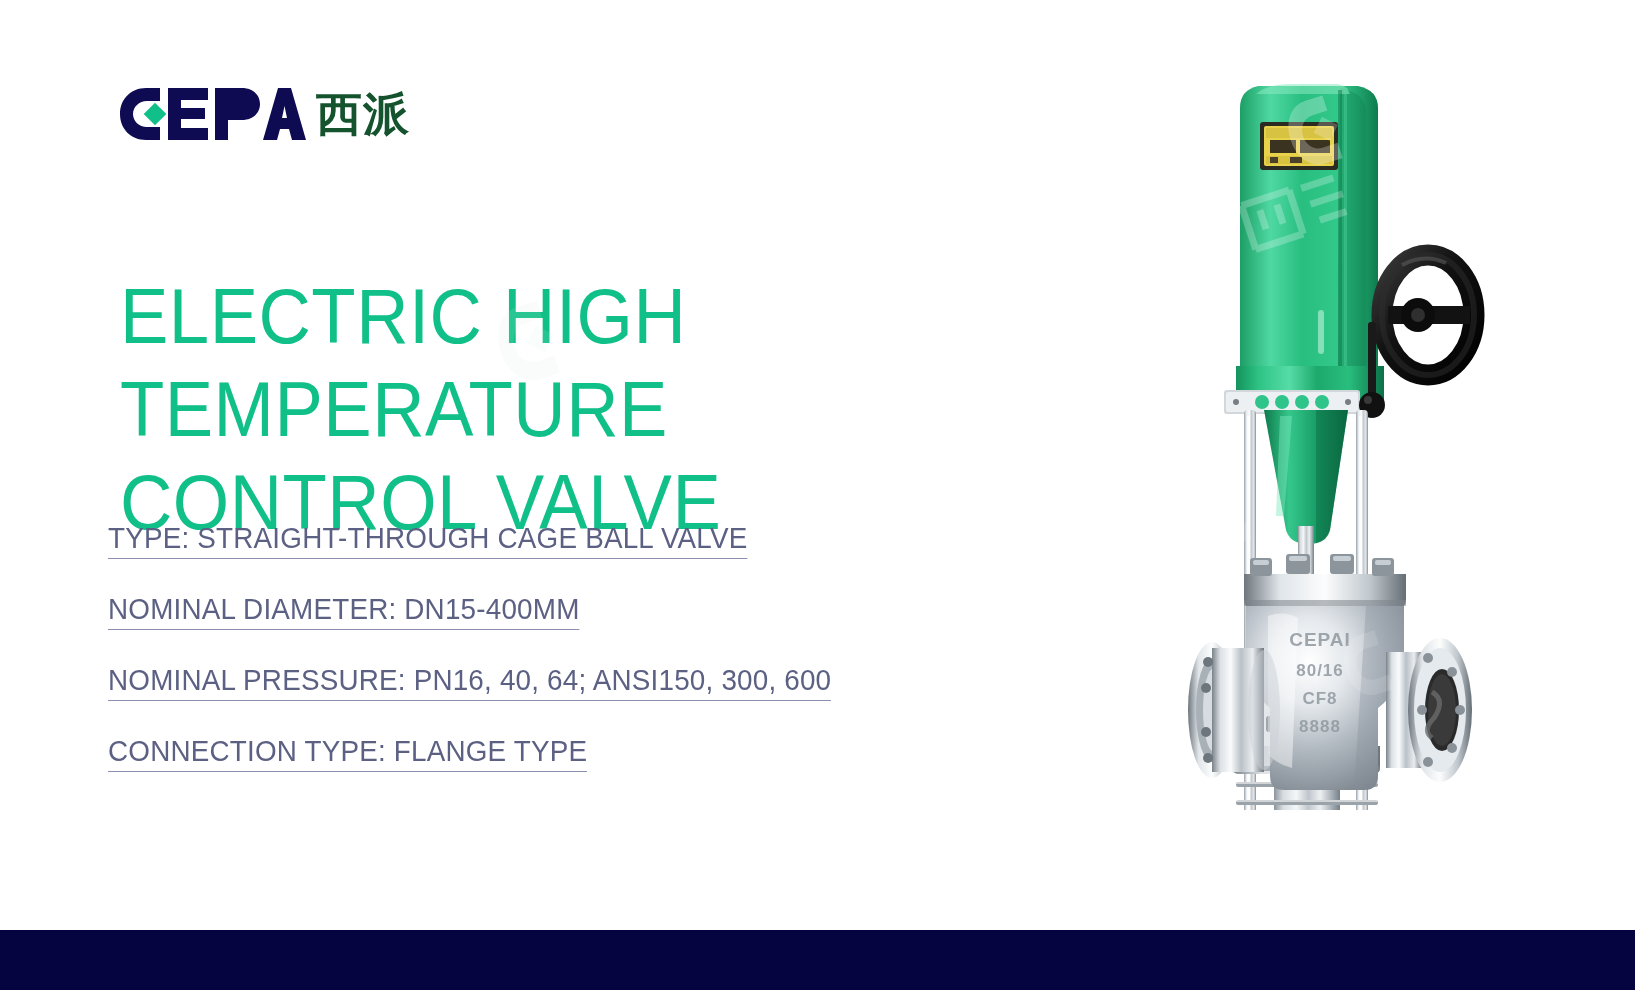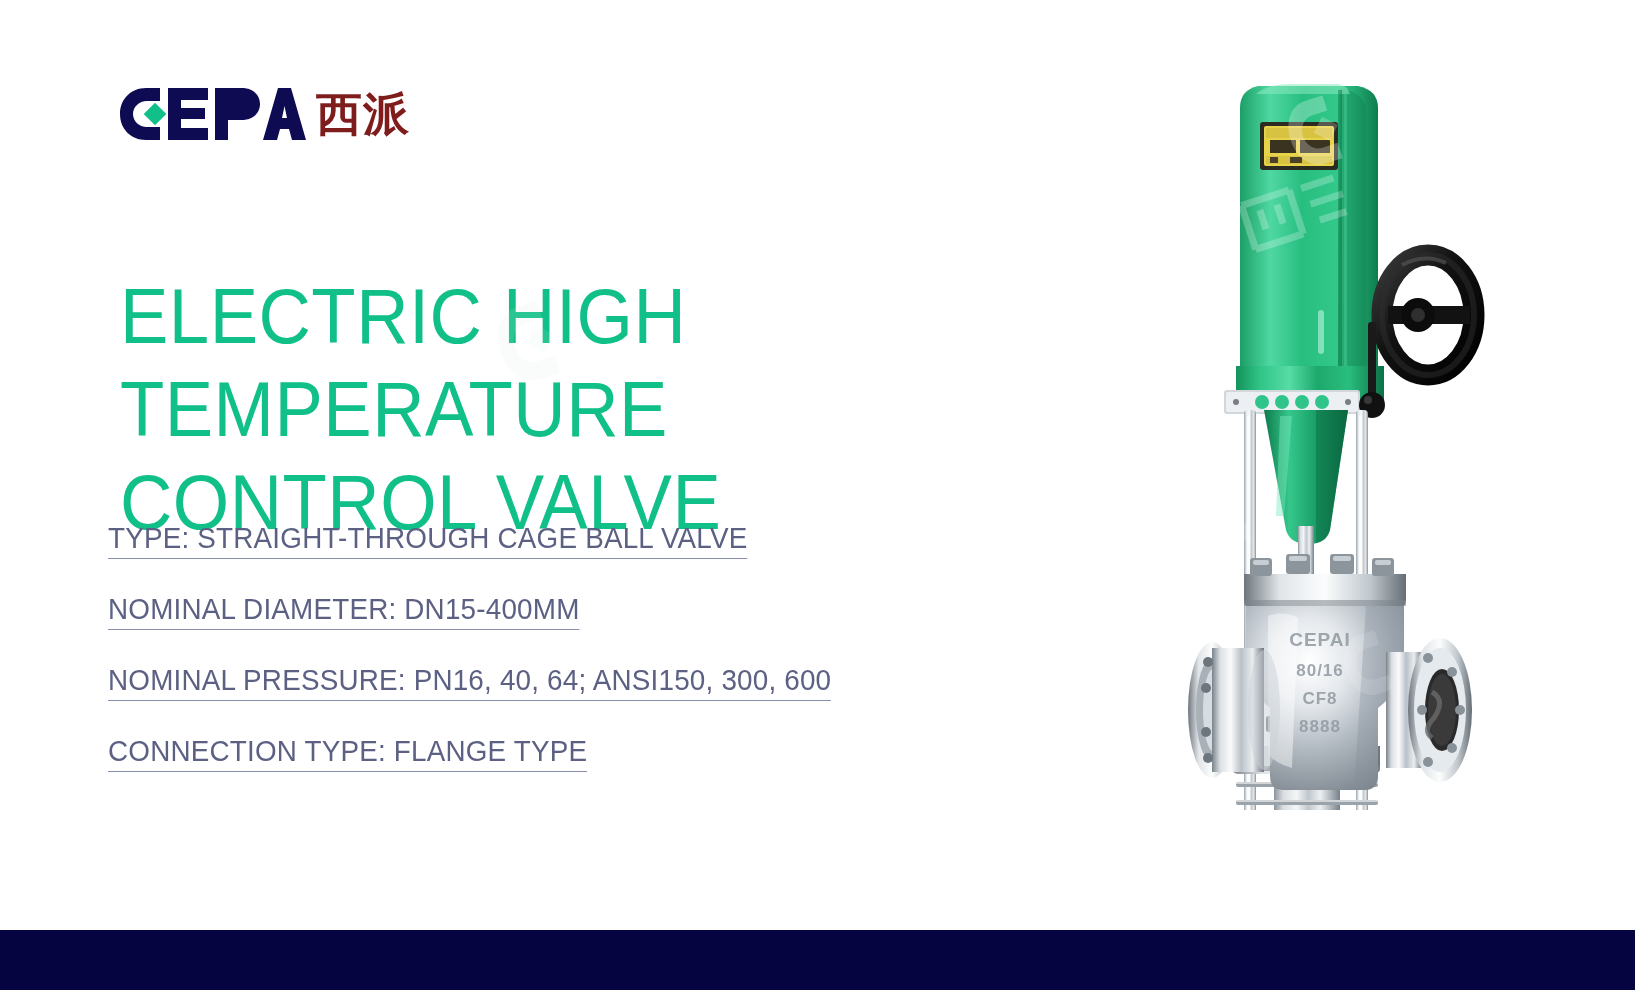--- a/index.html
+++ b/index.html
@@ -11,21 +11,21 @@
     overflow:hidden;
     position:relative;
   }
   #slide{position:absolute;inset:0;background:#fff;overflow:hidden;}
 
   
   #logo{position:absolute;left:120px;top:88px;display:flex;align-items:center;height:56px;}
   .logo-mark{display:block;}
   .logo-cn{
     font-family:"DejaVu Sans", sans-serif;
-    font-size:46px;font-weight:700;color:#7f1d1d;
+    font-size:46px;font-weight:700;color:#14532d;
     letter-spacing:1px;margin-left:10px;line-height:1;
     transform:translateY(-2px);
   }
 
   
   #title{
     position:absolute;left:120px;top:218px;width:960px;
     color:#10C088;
     font-family:"Liberation Sans Narrow","Liberation Sans", sans-serif;
     font-size:78px;line-height:93px;font-weight:400;

